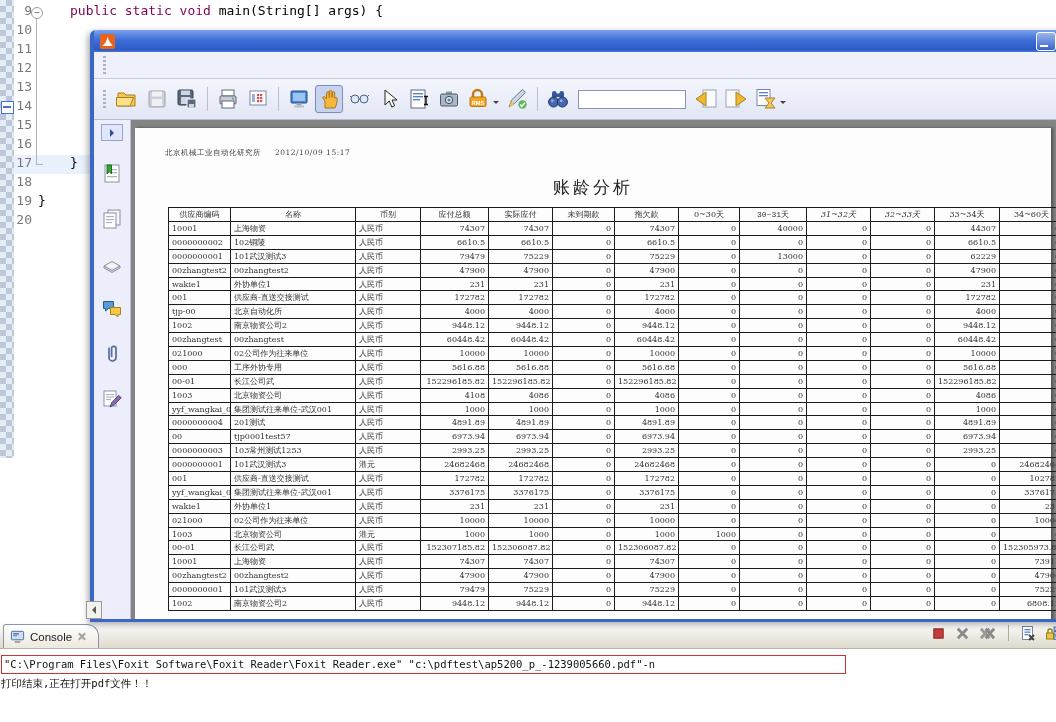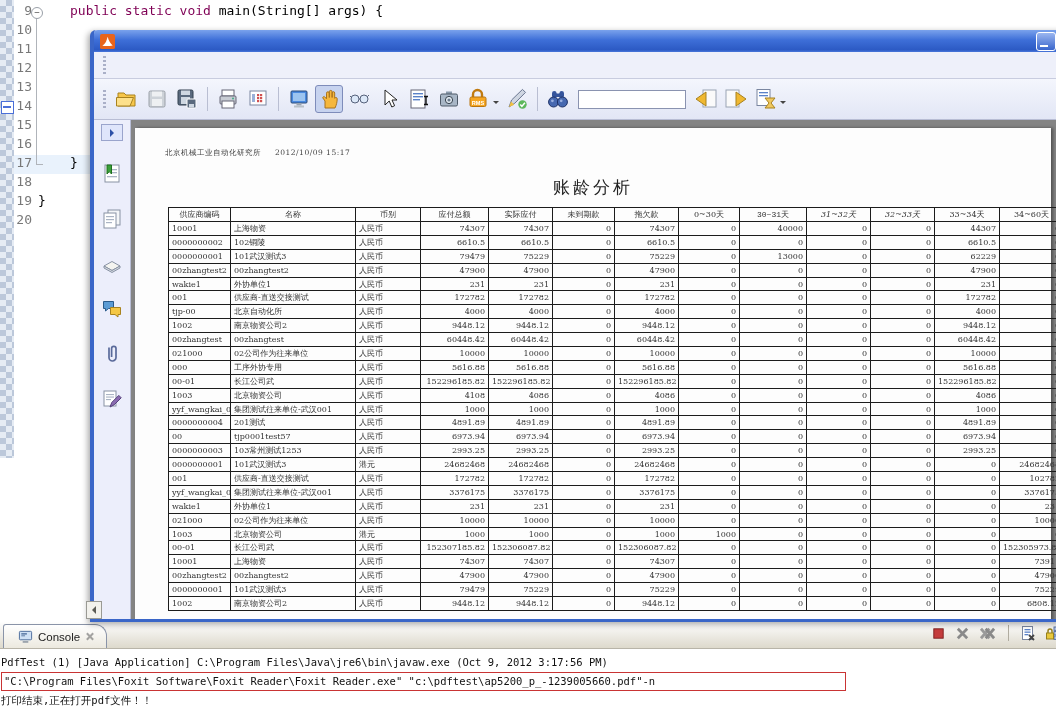--- a/index.html
+++ b/index.html
@@ -22,21 +22,21 @@
   #line-marker{position:absolute;left:1px;top:101px;width:11px;height:11px;background:#fff;border:1px solid #4a6fd8;z-index:3}
   #line-marker:before{content:"";position:absolute;left:1px;top:4px;width:8px;height:2px;background:#4a6fd8}
   #h-scroll-arrow{position:absolute;left:86px;top:601px;width:14px;height:16px;background:#f2f1ec;border:1px solid #9a9a94;
      z-index:40;display:flex;align-items:center;justify-content:center}
   #h-scroll-arrow i{width:0;height:0;border:4px solid transparent;border-right-color:#5a5a55;margin-left:-4px}
   
   #console{position:absolute;left:0;top:622px;width:1056px;height:100px;background:#fff;z-index:10}
   #console-bar{position:relative;height:26px;background:linear-gradient(#fefefe,#ddd9cc);border-bottom:1px solid #b8b4a8}
   #console-tab{position:absolute;left:3px;top:2px;height:23px;background:linear-gradient(#fff,#ece9df);
      border:1px solid #8a94a8;border-bottom:none;border-radius:3px 12px 0 0;display:flex;align-items:center;
-     gap:5px;padding:0 12px 0 14px;font-size:11.5px;color:#222}
+     gap:5px;padding:0 12px 0 6px;font-size:11.5px;color:#222}
   .cx{position:relative;width:9px;height:9px;opacity:.65}
   .cx:before,.cx:after{content:"";position:absolute;left:4px;top:0;width:2px;height:9px;background:#777}
   .cx:before{transform:rotate(45deg)}.cx:after{transform:rotate(-45deg)}
   #console-tools{position:absolute;right:-6px;top:3px;display:flex;align-items:center;gap:9px}
   .ct-sep{width:1px;height:16px;background:#b0aca0;margin:0 2px}
   #console-out{position:relative;padding:5px 0 0 1px;font:10.5px/17px "DejaVu Sans Mono",monospace;color:#111}
   .console-line{white-space:pre;height:17px}
   .console-line.boxed{border:1px solid #c93434;width:845px;box-sizing:border-box;margin:1px 0;height:19px;line-height:16px;padding-left:2px}
   
   #fx{position:absolute;left:90px;top:30px;width:976px;height:592px;z-index:20;
@@ -191,21 +191,20 @@
             <rect x="9" y="2" width="6" height="3.4" fill="#b8c8e8" stroke="#5a74a8"></rect>
             <rect x="9" y="6.5" width="6" height="3.4" fill="#b8c8e8" stroke="#5a74a8"></rect>
             <rect x="9" y="11" width="6" height="3.4" fill="#b8c8e8" stroke="#5a74a8"></rect>
             <rect x="1.5" y="8" width="7" height="6" fill="#e8c83c" stroke="#96801e"></rect>
             <path d="M3 8V6a2 2 0 0 1 4 0v2" fill="none" stroke="#96801e" stroke-width="1.5"></path>
           </svg>
       </span>
     </div>
   </div>
   <div id="console-out">
-      <div class="console-line">PdfTest (1) [Java Application] C:\Program Files\Java\jre6\bin\javaw.exe (Oct 9, 2012 3:17:56 PM)</div>
       <div class="console-line boxed">"C:\Program Files\Foxit Software\Foxit Reader\Foxit Reader.exe" "c:\pdftest\ap5200_p_-1239005660.pdf"-n</div>
       <div class="console-line">打印结束,正在打开pdf文件！！</div>
     </div>
 </div>
 
 <div id="fx">
   <div id="fx-title">
     <span>
       <svg width="15" height="15" viewBox="0 0 16 16">
           <rect width="16" height="16" rx="2" fill="#e8641c"></rect>

